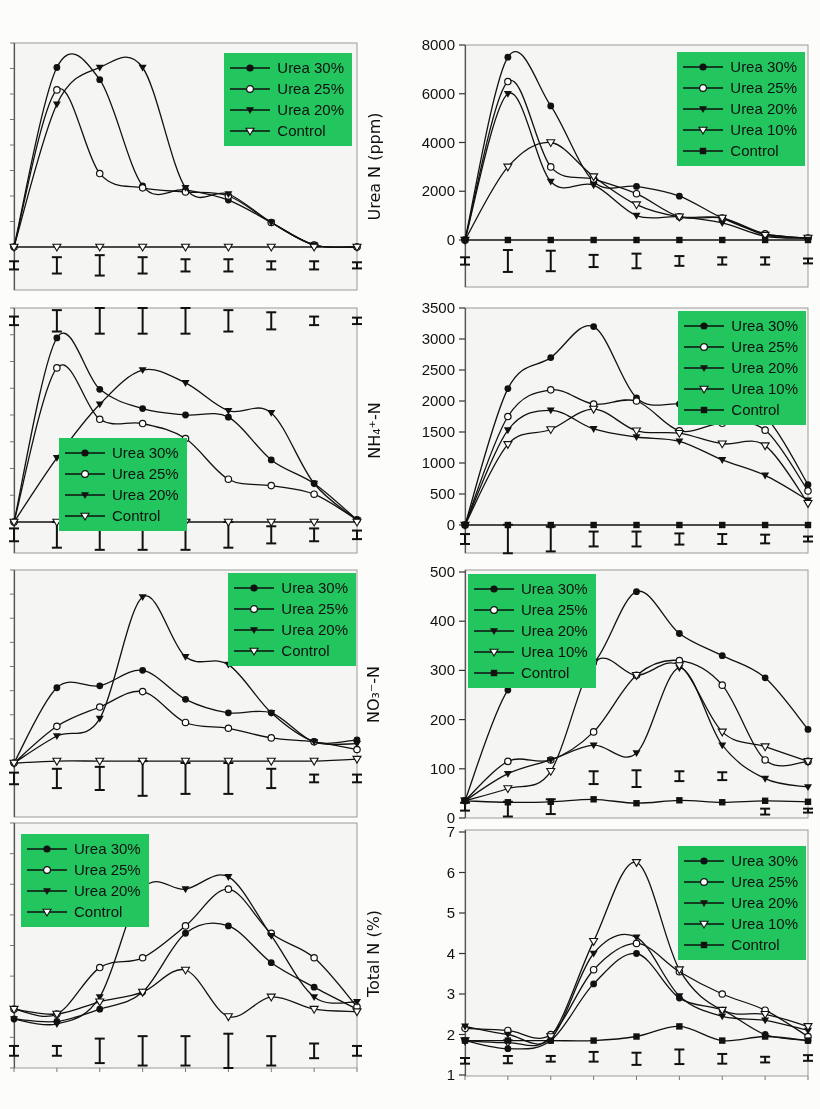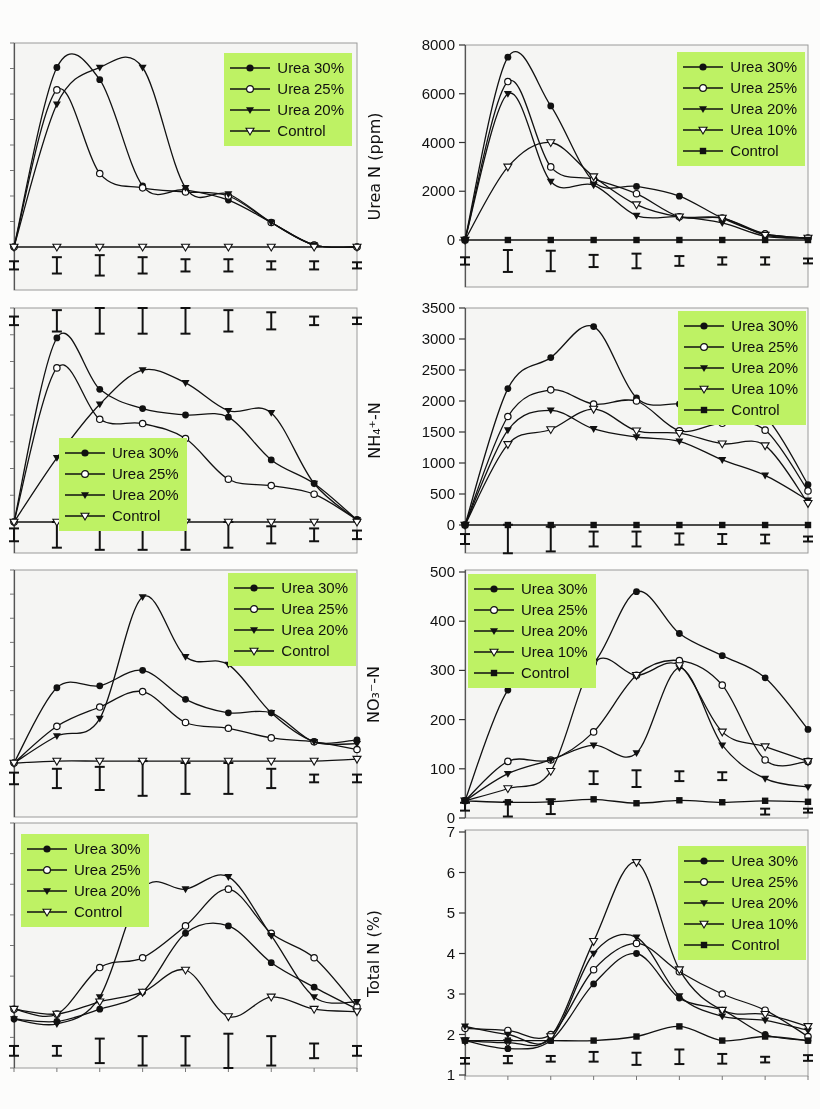--- a/index.html
+++ b/index.html
@@ -9,21 +9,21 @@
   svg.plot{overflow:visible;display:block;}
   svg.plot text{font-family:"Liberation Sans",sans-serif;}
   #pL1{left:14px;top:43px;}
   #pR1{left:465px;top:45px;}
   #pL2{left:14px;top:308px;}
   #pR2{left:465px;top:308px;}
   #pL3{left:14px;top:570px;}
   #pR3{left:465px;top:570px;}
   #pL4{left:14px;top:823px;}
   #pR4{left:465px;top:830px;}
-  .legend{position:absolute;background:#bef264;padding:5px 8px 5px 6px;display:flex;flex-direction:column;gap:1px;z-index:5;}
+  .legend{position:absolute;background:#22c55e;padding:5px 8px 5px 6px;display:flex;flex-direction:column;gap:1px;z-index:5;}
   .legend-item{display:flex;align-items:center;gap:7px;height:20px;white-space:nowrap;}
   .legend-item svg{flex:0 0 auto;display:block;}
   .legend-item span{font-size:15px;line-height:20px;color:#111;}
   #pL1 .legend{top:10px;right:5px;}
   #pR1 .legend{top:7px;right:3px;}
   #pL2 .legend{top:130px;left:45px;}
   #pR2 .legend{top:3px;right:2px;}
   #pL3 .legend{top:3px;right:1px;}
   #pR3 .legend{top:4px;left:3px;}
   #pL4 .legend{top:11px;left:7px;}

